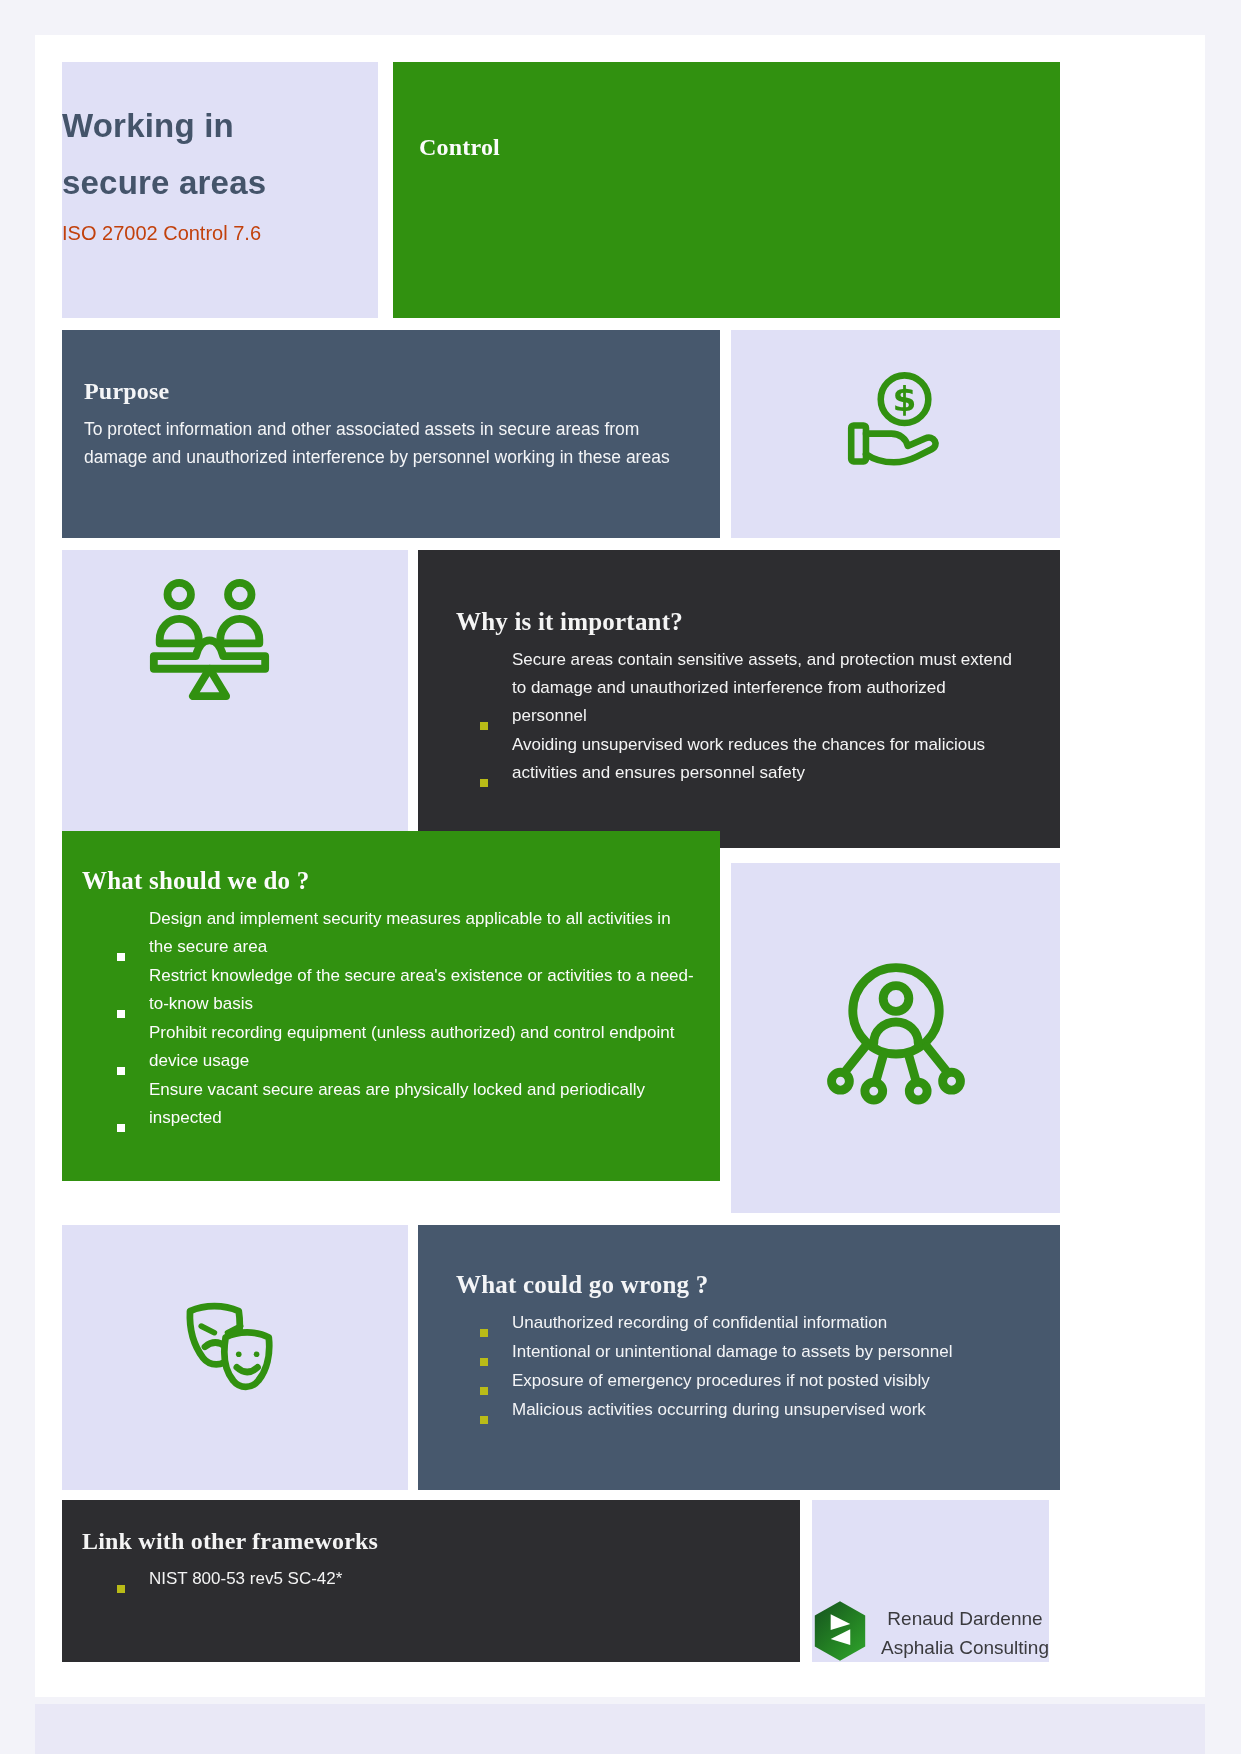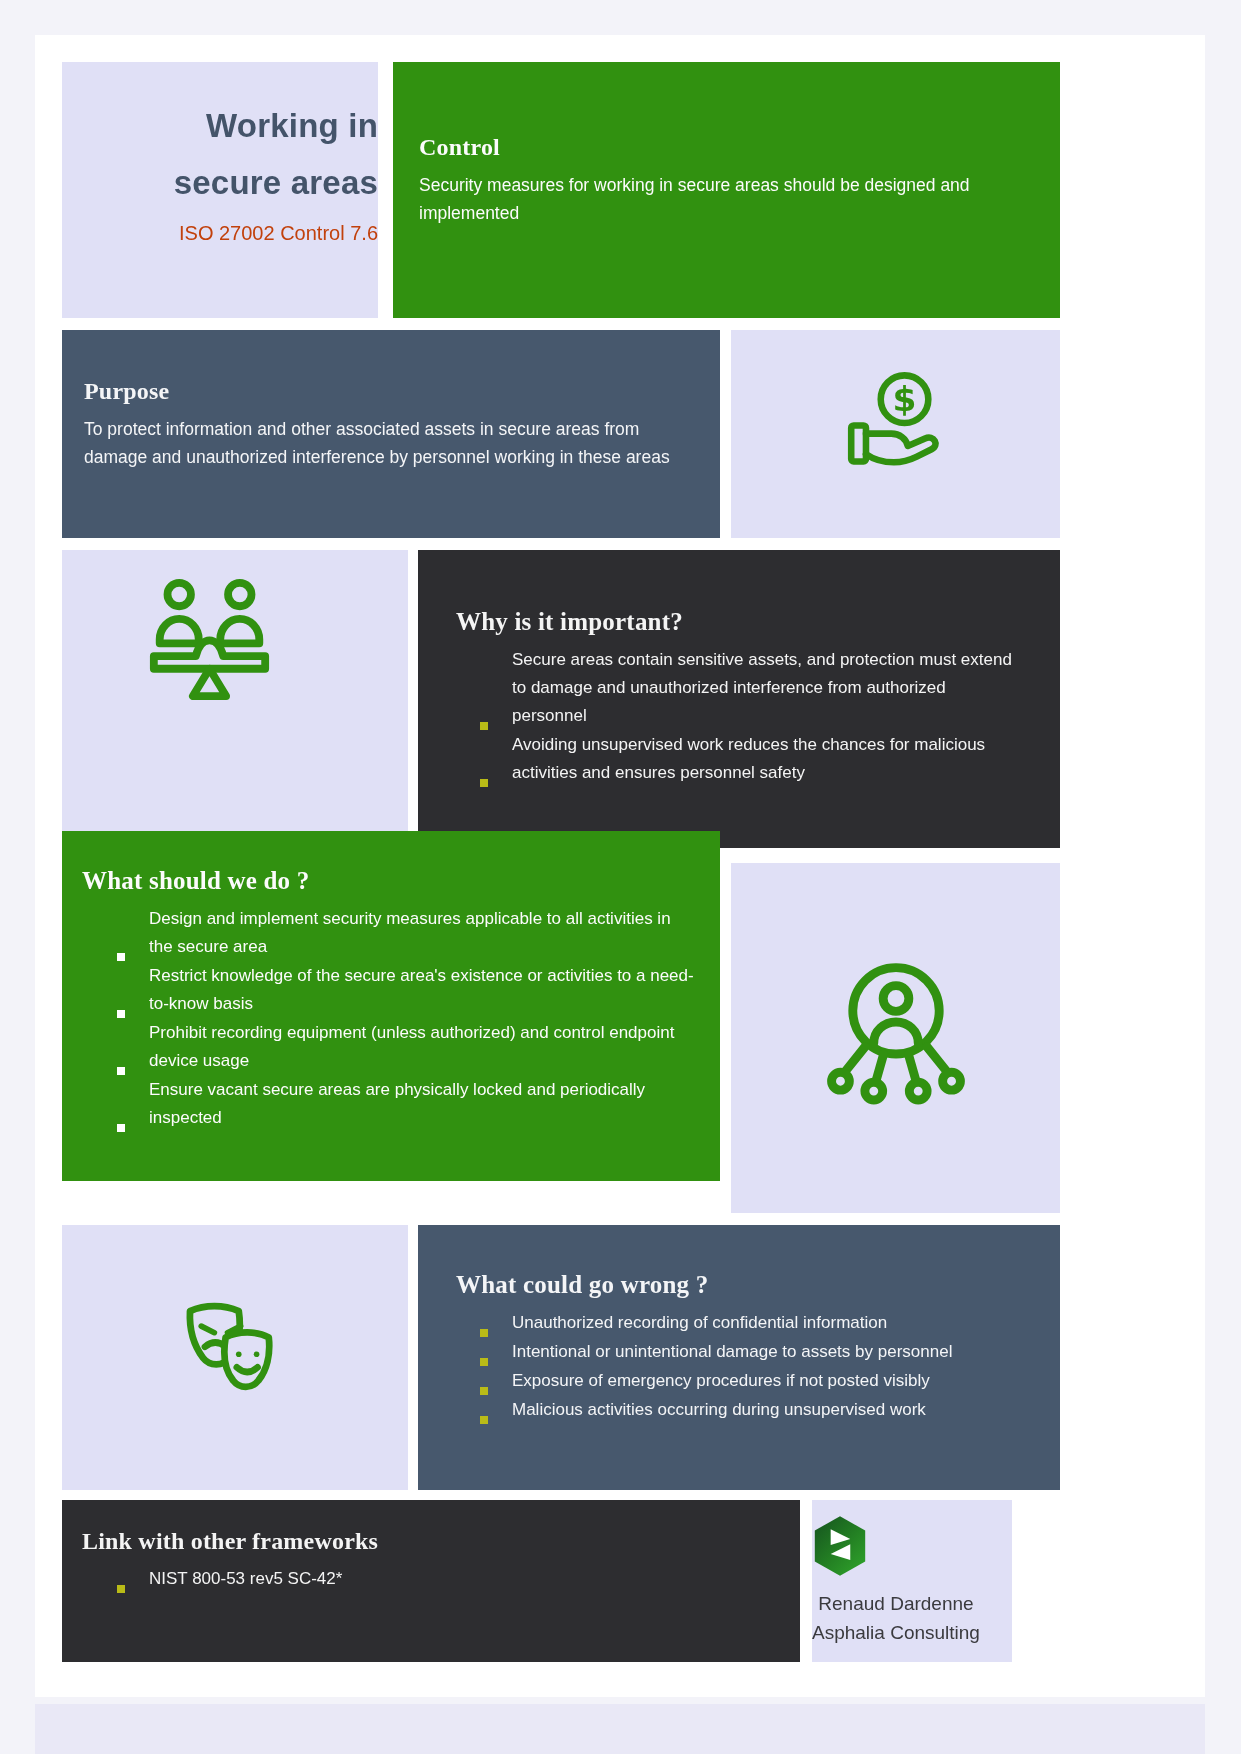--- a/index.html
+++ b/index.html
@@ -16,21 +16,21 @@
   .block  { position:absolute; }
   .lav    { background:#e0e0f6; }
   .green  { background:#319110; color:#fcfcfc; }
   .slate  { background:#47586d; color:#f4f5f7; }
   .dark   { background:#2d2d30; color:#f4f4f4; }
 
   .block h2 { font-size:24px; font-weight:700; margin-bottom:10px; letter-spacing:.2px;font-family:Liberation Serif, serif; }
   .body-text { font-size:17.5px; line-height:1.6; }
 
   
-  .title-block { left:62px; top:62px; width:316px; height:256px; text-align:right; padding-top:36px; }
+  .title-block { left:62px; top:62px; width:316px; height:256px; text-align:left; padding-top:36px; }
   .title-block h1 { font-size:33px; line-height:1.72; color:#44546a; letter-spacing:.2px; }
   .title-block .subtitle { font-size:20px; color:#c2410c; margin-top:10px; }
 
   .control-block { left:393px; top:62px; width:667px; height:256px; padding:72px 40px 0 26px; }
 
   
   .purpose-block { left:62px; top:330px; width:658px; height:208px; padding:48px 18px 5px 22px; }
   .money-block   { left:731px; top:330px; width:329px; height:208px; display:flex; align-items:center; justify-content:center; }
   .money-block svg { margin-top:-28px; }
 
@@ -43,21 +43,21 @@
   
   .whatdo-block  { left:62px; top:831px; width:658px; height:350px; padding:36px 24px 0 20px; }
   .network-block { left:731px; top:863px; width:329px; height:350px; display:flex; align-items:center; justify-content:center; }
 
   
   .masks-block { left:62px; top:1225px; width:346px; height:265px; display:flex; align-items:center; justify-content:center; }
   .wrong-block { left:418px; top:1225px; width:642px; height:265px; padding:46px 36px 0 38px; }
 
   
   .frameworks-block { left:62px; top:1500px; width:738px; height:162px; padding:28px 24px 0 20px; }
-  .logo-block { left:812px; top:1500px; width:200px; height:162px; display:flex; align-items:flex-start; justify-content:center; gap:13px;flex-direction:column; }
+  .logo-block { left:812px; top:1500px; width:237px; height:162px; display:flex; align-items:flex-end; justify-content:center; gap:13px; }
   .logo-text { font-size:19px; color:#3a3a3e; text-align:center; line-height:1.5; font-weight:400; }
 
   
   ul.bullets { list-style:none; margin-top:8px; padding-left:24px; }
   .whatdo-block ul.bullets, .frameworks-block ul.bullets { padding-left:35px; }
   .bullets li { display:flex; align-items:flex-end; gap:24px; font-size:17px; line-height:1.65; margin-bottom:1px; }
   .sq { flex:0 0 auto; width:8px; height:8px; margin-top:10px; background:#b9bb17; }
   .whatdo-block .sq { background:#ffffff; }
 </style>
 </head>
@@ -67,21 +67,20 @@
 <div class="strip"></div>
 
 <section class="block lav title-block">
   <h1><span>Working in</span><br>
   <span>secure areas</span></h1>
   <p class="subtitle">ISO 27002 Control 7.6</p>
 </section>
 
 <section class="block green control-block">
   <h2>Control</h2>
-  <p class="body-text">Security measures for working in secure areas should be designed and implemented</p>
 </section>
 
 <section class="block slate purpose-block">
   <h2>Purpose</h2>
   <p class="body-text">To protect information and other associated assets in secure areas from damage and unauthorized interference by personnel working in these areas</p>
 </section>
 
 <section class="block lav money-block">
   <svg viewBox="0 0 64 64" width="105" height="105" fill="none" stroke="#319110" stroke-width="4" stroke-linecap="round" stroke-linejoin="round">
     <circle cx="37.5" cy="19" r="14.5"></circle>

